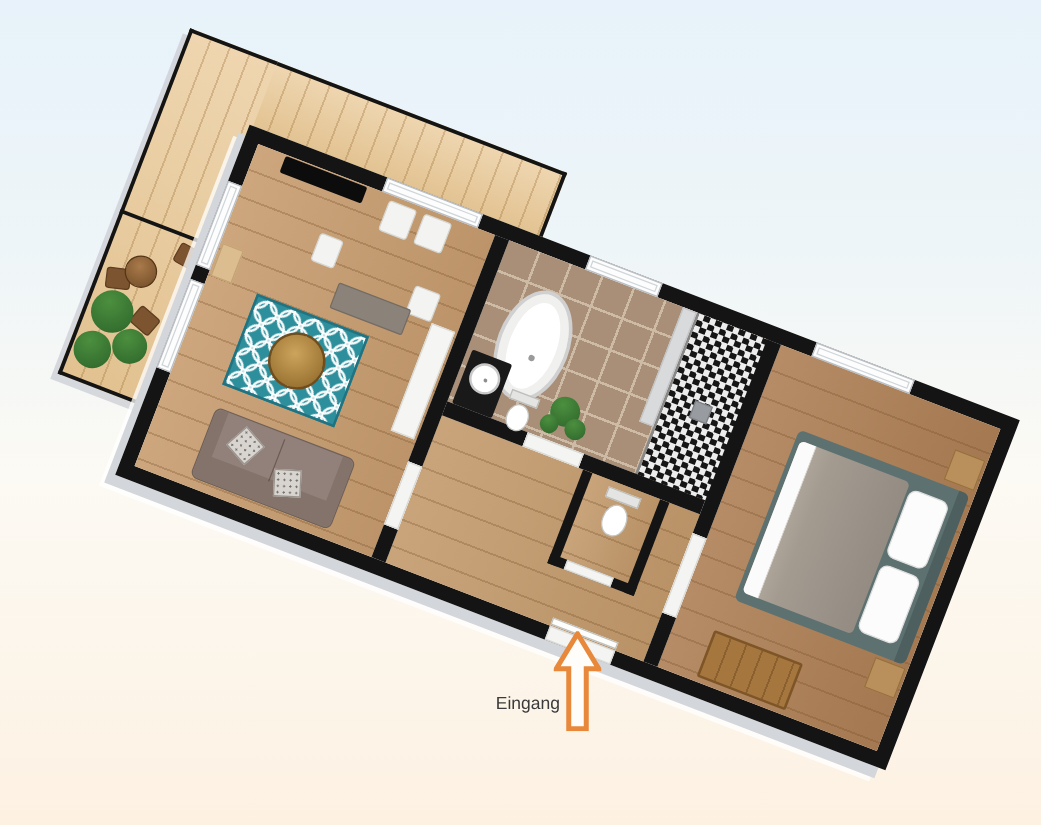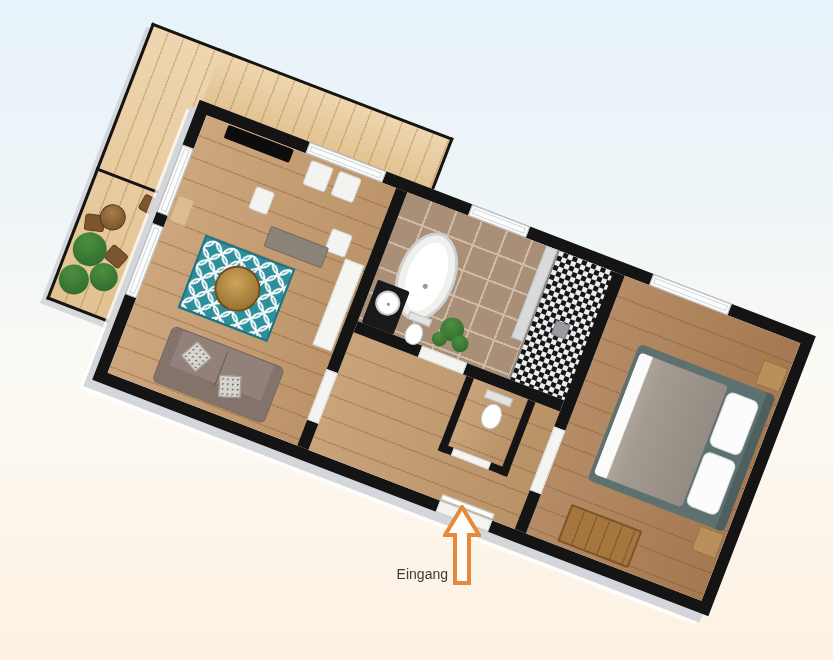--- a/index.html
+++ b/index.html
@@ -92,21 +92,21 @@
      background:linear-gradient(90deg, #b5aca2, var(--c-duvet) 30%, #948c83);}
   #bed .sheet{position:absolute;left:4px;top:8px;width:13px;height:130px;border-radius:4px 0 0 4px;background:var(--c-sheet);border-right:1px solid #d8d5d0;}
   #bed .pillow-b{position:absolute;width:34px;height:58px;background:#fcfcfc;border:1px solid #dedede;border-radius:7px;box-sizing:border-box;}
   #bed .headboard{position:absolute;right:0;top:0;width:9px;height:100%;background:#4d605f;border-radius:0 5px 5px 0;}
   .nightstand{width:26px;height:26px;background:var(--c-nightstand);border:1px solid #96703d;box-sizing:border-box;}
   #chest{left:492px;top:244px;width:76px;height:40px;background:
      repeating-linear-gradient(90deg, rgba(0,0,0,0) 0 12px, rgba(90,55,20,.35) 12px 13.5px),var(--c-chest);
      border:2px solid #7d5526;box-sizing:border-box;border-radius:2px;}
 
   
-  #entrance-label{left:392px;top:554px;width:56px;color:var(--c-label_text);font-size:14px;line-height:16px;text-align:right;margin-top:12px;}
+  #entrance-label{left:392px;top:554px;width:56px;color:var(--c-label_text);font-size:14px;line-height:16px;text-align:right;}
   #entrance-arrow{left:443px;top:505px;width:38px;height:80px;}
 </style>
 </head>
 <body>
 
 <div id="canvas">
 
   <div id="plan">
 
     <div class="abs deck" id="deck-top"></div>

